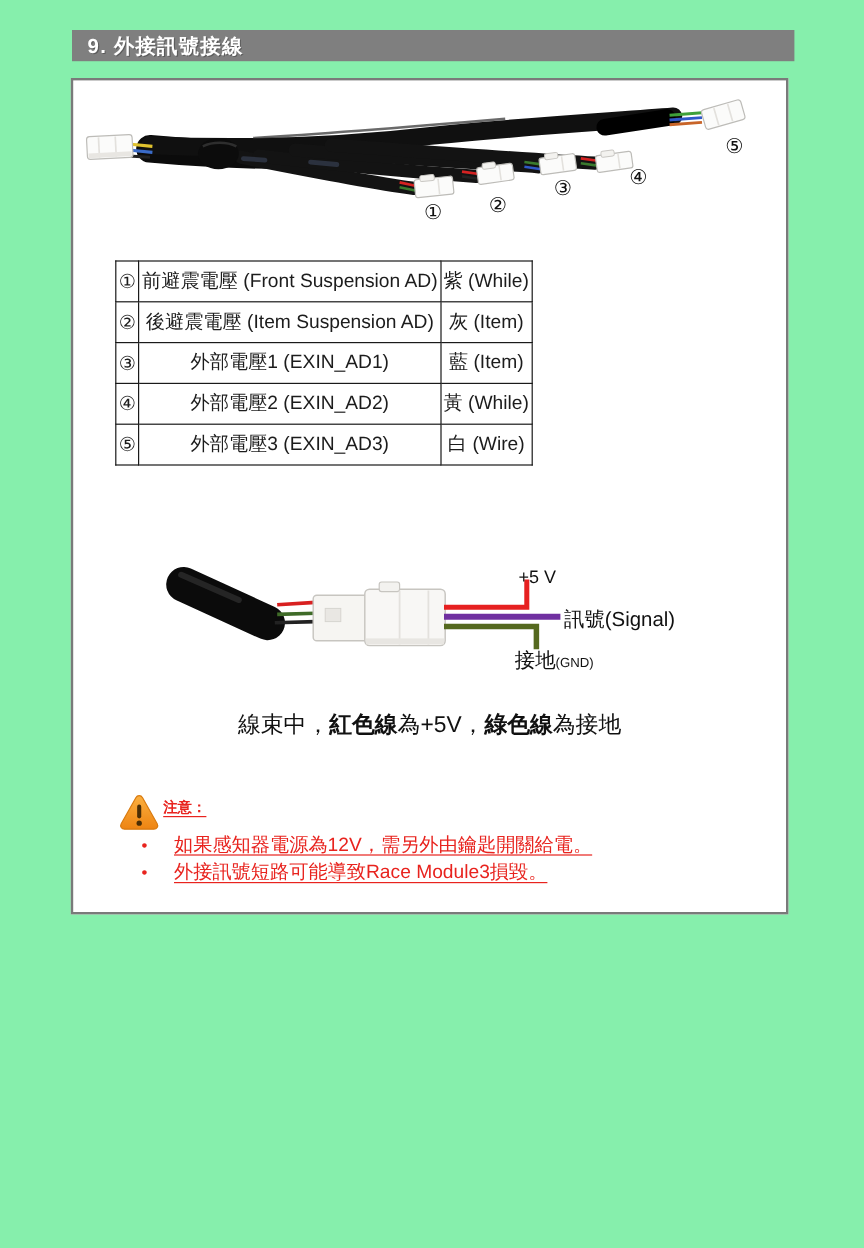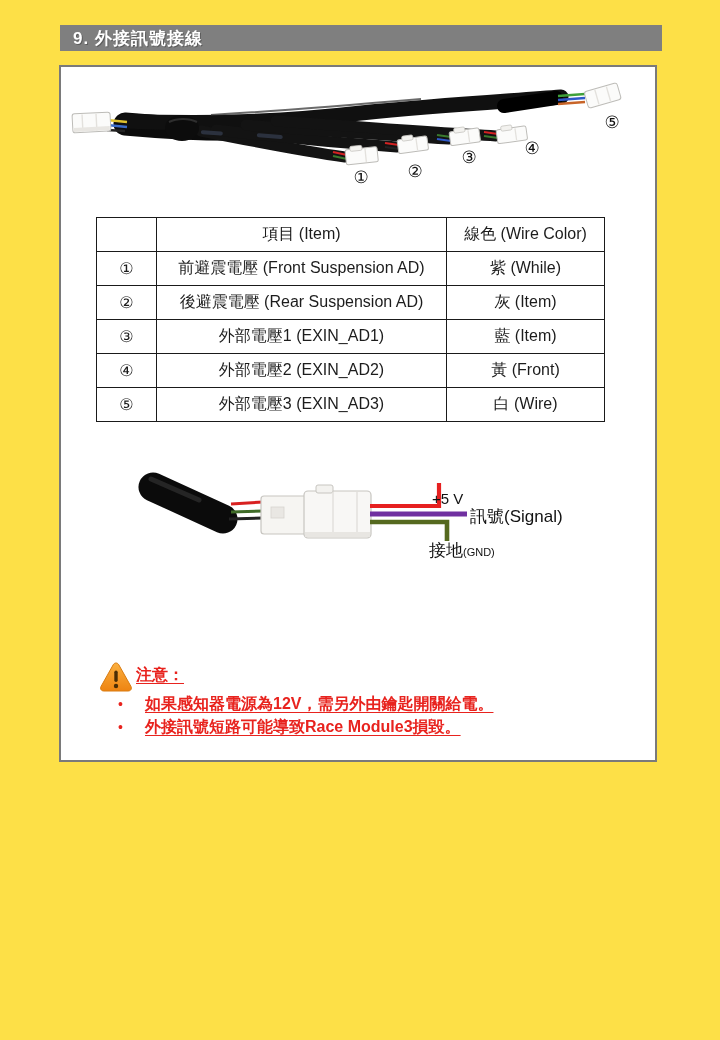--- a/index.html
+++ b/index.html
@@ -1,17 +1,17 @@
 <!DOCTYPE html>
 <html><head>
 <meta charset="utf-8">
 <style>
   html,body{margin:0;padding:0;background:#ffffff;}
   .page{
-    position:relative;width:720px;height:1040px;background:#fde047;overflow:hidden;
+    position:relative;width:720px;height:1040px;background:#86efac;overflow:hidden;
     font-family:"Liberation Sans", sans-serif;color:#1a1a1a;
   }
   .abs{position:absolute;}
 
   
   .title-bar{
     left:60px;top:25px;width:602px;height:26px;background:#7f7f7f;
     display:flex;align-items:center;box-sizing:border-box;padding-left:13px;
   }
   .title-bar span{color:#ffffff;font-weight:bold;font-size:17px;letter-spacing:1px;
@@ -45,26 +45,26 @@
   .lbl-gnd small{font-size:11px;}
 
   
   .caption{
     left:61px;top:591px;width:594px;text-align:center;font-size:19px;color:#111;
   }
   .caption b{font-weight:bold;}
 
   
   .warn-title{
-    left:136px;top:665px;font-size:16px;font-weight:bold;color:#e8231e;
+    left:136px;top:665px;font-size:12px;font-weight:bold;color:#e8231e;
     text-decoration:underline;text-underline-offset:3px;
   }
   .warn-row{left:118px;font-size:16px;color:#e8231e;display:flex;align-items:baseline;}
   .warn-row .dot{width:27px;font-size:14px;}
-  .warn-row .txt{text-decoration:underline;text-underline-offset:3px;font-weight:bold;}
+  .warn-row .txt{text-decoration:underline;text-underline-offset:3px;}
 </style>
 </head>
 <body>
 
 <div class="page">
 
   <div class="abs title-bar">
     <span>9. 外接訊號接線</span>
   </div>
 
@@ -148,44 +148,39 @@
   </svg>
 
   <span class="abs circ-label" style="left:361px;top:177px;">①</span>
   <span class="abs circ-label" style="left:415px;top:171px;">②</span>
   <span class="abs circ-label" style="left:469px;top:157px;">③</span>
   <span class="abs circ-label" style="left:532px;top:148px;">④</span>
   <span class="abs circ-label" style="left:612px;top:122px;">⑤</span>
 
   <table class="wiring abs" style="left:96px;top:217px;">
     <tbody>
-        <tr>
-      <td class="col-num"></td>
-      <td class="col-item">項目 (Item)</td>
-      <td class="col-color">線色 (Wire Color)</td>
-    </tr>
     <tr>
       <td>①</td>
       <td>前避震電壓 (Front Suspension AD)</td>
       <td>紫 (While)</td>
     </tr>
     <tr>
       <td>②</td>
-      <td>後避震電壓 (Rear Suspension AD)</td>
+      <td>後避震電壓 (Item Suspension AD)</td>
       <td>灰 (Item)</td>
     </tr>
     <tr>
       <td>③</td>
       <td>外部電壓1 (EXIN_AD1)</td>
       <td>藍 (Item)</td>
     </tr>
     <tr>
       <td>④</td>
       <td>外部電壓2 (EXIN_AD2)</td>
-      <td>黃 (Front)</td>
+      <td>黃 (While)</td>
     </tr>
     <tr>
       <td>⑤</td>
       <td>外部電壓3 (EXIN_AD3)</td>
       <td>白 (Wire)</td>
     </tr>
   </tbody>
     </table>
 
   <svg class="abs" style="left:121px;top:462px;" width="400" height="110" viewBox="0 0 400 110">
@@ -207,24 +202,25 @@
       <line x1="212" y1="30" x2="212" y2="75" stroke="#e3e1dd" stroke-width="1.5"></line>
       <line x1="236" y1="30" x2="236" y2="75" stroke="#e3e1dd" stroke-width="1.5"></line>
       <rect x="184" y="70" width="65" height="5" fill="#e8e6e2"></rect>
     </g>
 
     <path d="M249,44 L318,44 L318,21" stroke="#e62020" stroke-width="4.2" fill="none"></path>
     <path d="M249,52 L346,52" stroke="#7030a0" stroke-width="5" fill="none"></path>
     <path d="M249,60 L326,60 L326,79" stroke="#55691f" stroke-width="4.6" fill="none"></path>
   </svg>
 
-  <span class="abs lbl-5v" style="left:432px;top:490px;">+5 V</span>
+  <span class="abs lbl-5v" style="left:432px;top:473px;">+5 V</span>
   <span class="abs lbl-signal" style="left:470px;top:505px;">訊號(Signal)</span>
   <span class="abs lbl-gnd" style="left:429px;top:539px;text-align:center;"><span>接地</span><small>(GND)</small></span>
 
+  <div class="abs caption"><span>線束中，</span><b>紅色線</b><span>為+5V，</span><b>綠色線</b><span>為接地</span></div>
 
   <svg class="abs" style="left:99px;top:661px;" width="34" height="31" viewBox="0 0 34 31">
     <defs>
       <linearGradient id="warnGrad" x1="0" y1="0" x2="0" y2="1">
         <stop offset="0" stop-color="#fbb040"></stop>
         <stop offset="1" stop-color="#ee8412"></stop>
       </linearGradient>
     </defs>
     <path d="M17,2 C18.2,2 19.2,2.7 19.8,3.8 L32,25.5 C33.2,27.7 31.7,30 29.2,30 L4.8,30 C2.3,30 0.8,27.7 2,25.5 L14.2,3.8 C14.8,2.7 15.8,2 17,2 Z" fill="url(#warnGrad)" stroke="#d97b10" stroke-width="1"></path>
     <rect x="15.3" y="9.5" width="3.4" height="11.5" rx="1.7" fill="#4a2d05"></rect>

